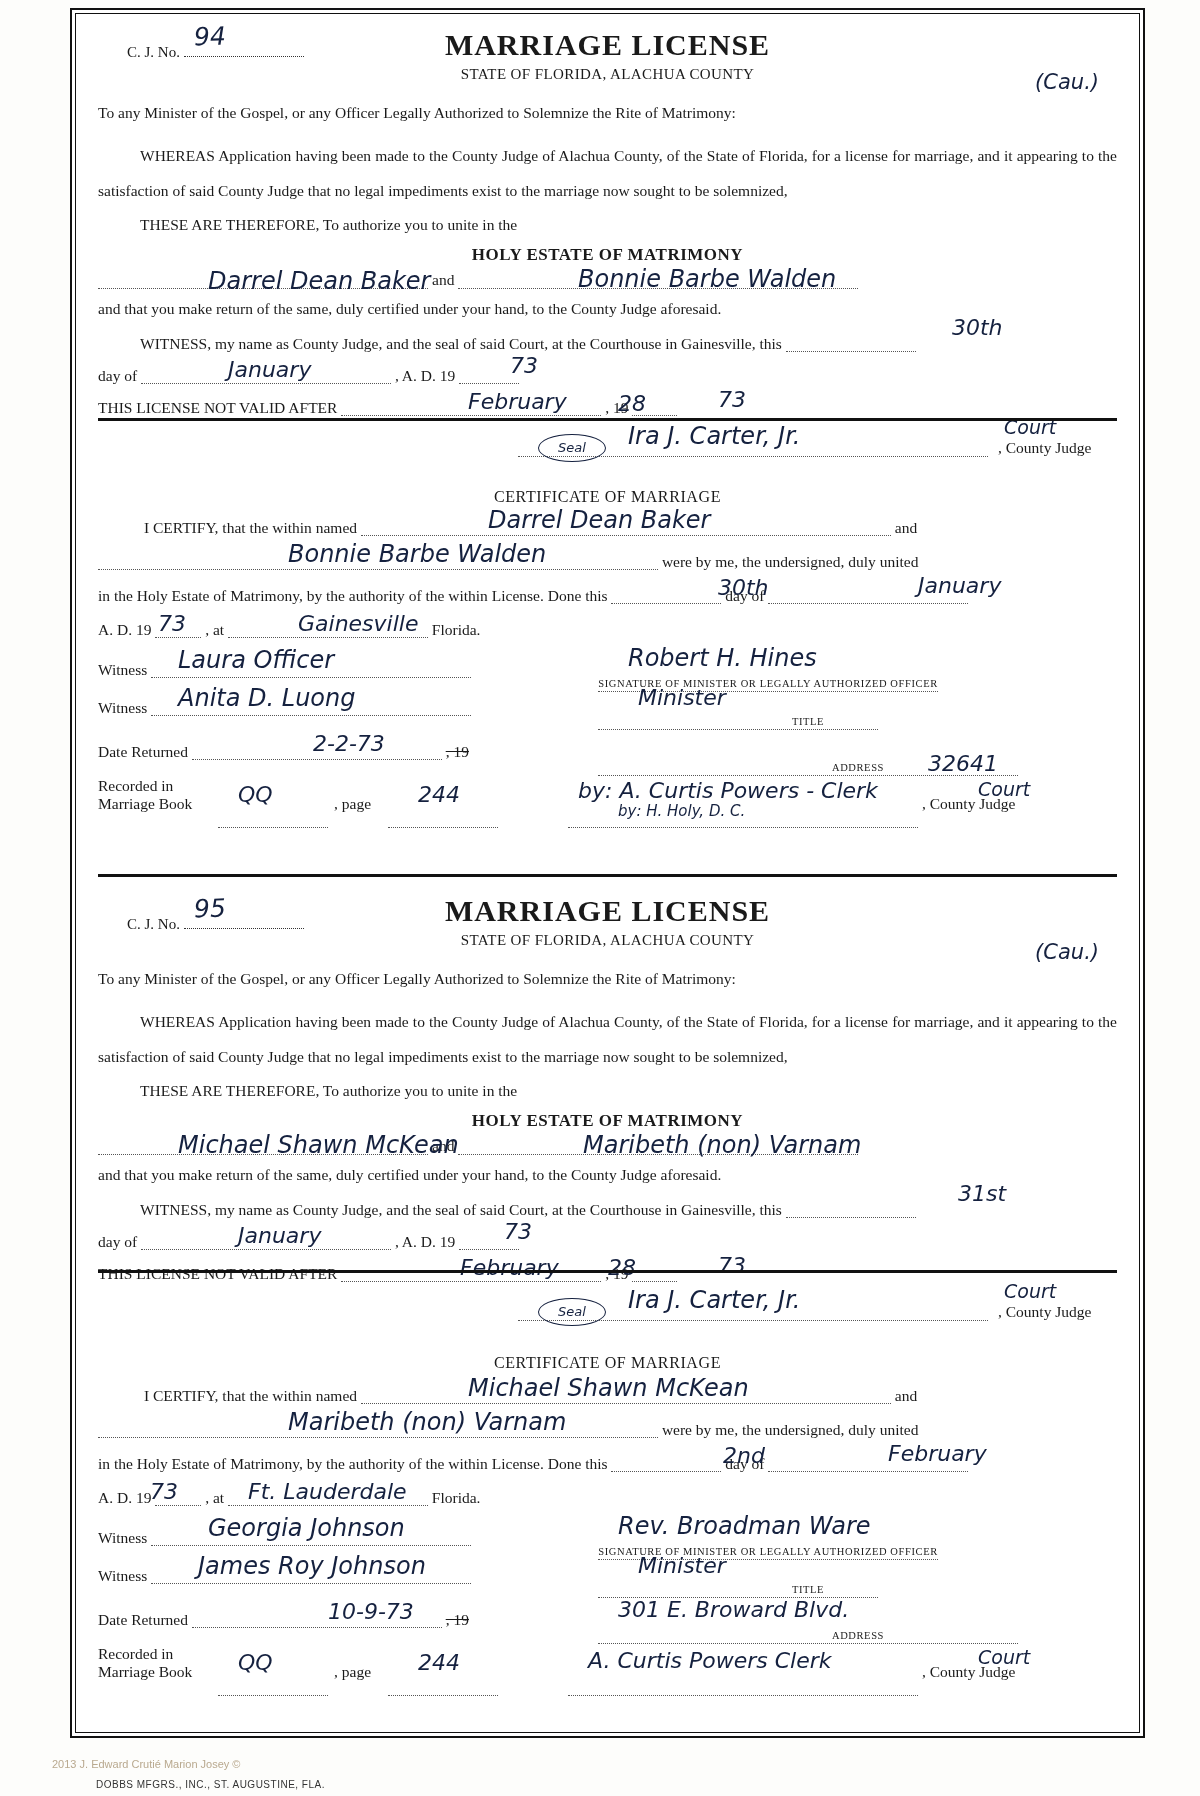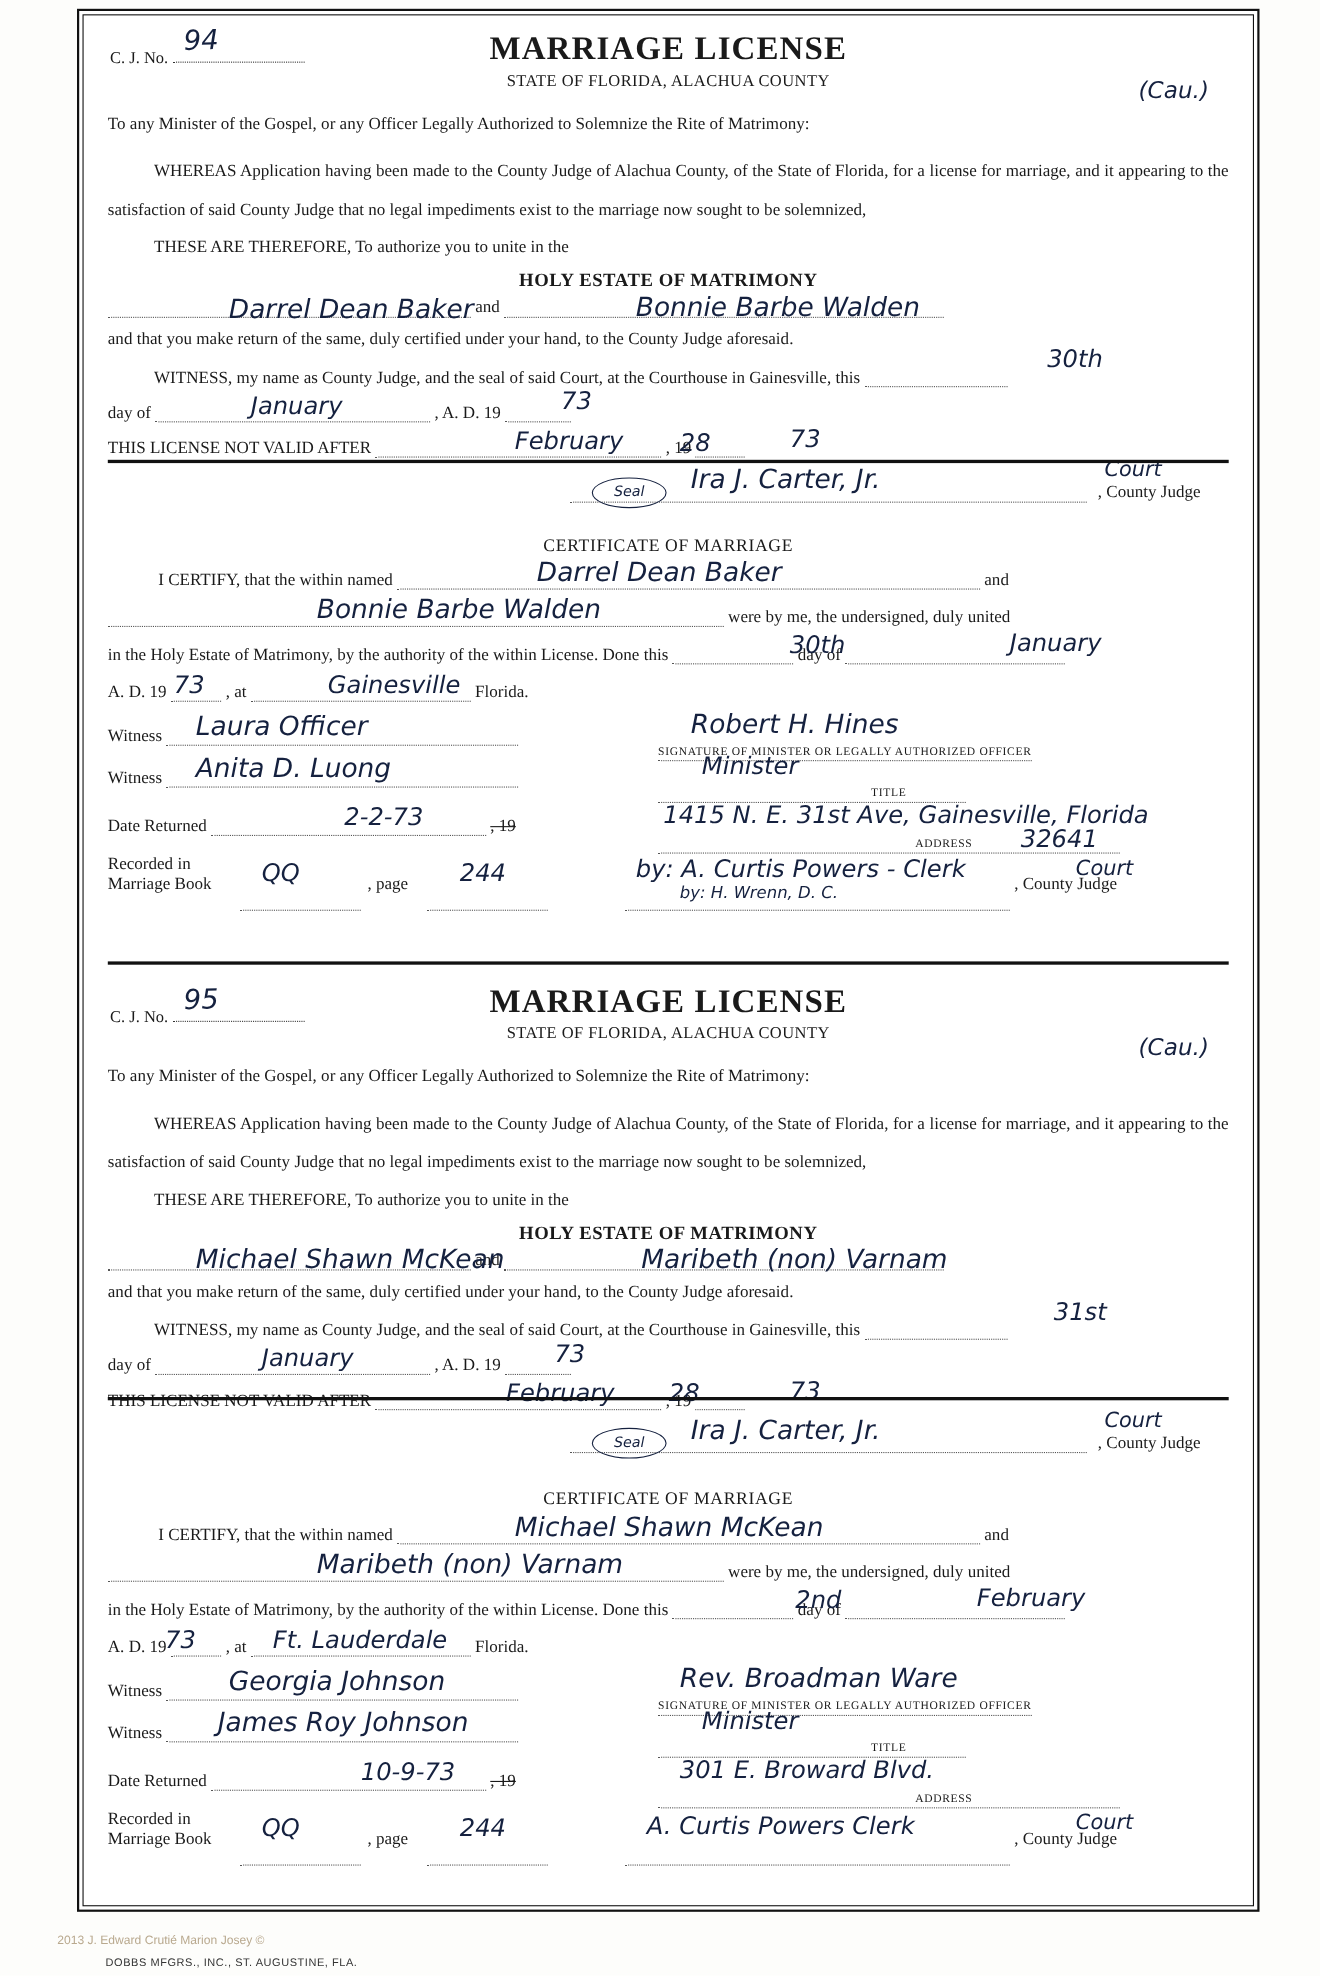--- a/index.html
+++ b/index.html
@@ -44,21 +44,21 @@
     font-family:"Liberation Serif", serif;
   }
   .subtitle{
     text-align:center;
     font-size:15px;
     letter-spacing:0.4px;
     margin-top:4px;
     font-family:Liberation Serif, serif;
   }
   .cjno{
-    position:absolute; left:28px; top:26px;
+    position:absolute; left:55px; top:26px;
     font-size:15px;
     white-space:nowrap;
   }
   .cjno .dots{
     display:inline-block;
     width:120px;
     border-bottom:1px dotted #333;
     height:14px;
     position:relative;
   }
@@ -264,36 +264,35 @@
         <span class="abs hand md" style="left:540px; top:-12px;">Minister</span>
         <span class="abs smallcap" style="left:640px; top:18px; width:140px;">TITLE</span>
       </div>
 
       <div class="body-text" style="position:relative; margin-top:26px;">
         <span>Date Returned</span>
         <span class="dotfill" style="width:250px"></span>
         <span style="text-decoration:line-through;">, 19</span>
         <span class="abs hand md" style="left:215px; top:-10px;">2-2-73</span>
         <span class="abs dotfill" style="left:500px; top:16px; width:420px;"></span>
-        <span class="abs hand md" style="left:505px; top:-12px;">1415 N. E. 31st Ave, Gainesville, Florida</span>
         <span class="abs hand md" style="left:830px; top:10px;">32641</span>
         <span class="abs smallcap" style="left:690px; top:20px; width:140px;">ADDRESS</span>
       </div>
 
       <div class="body-text" style="position:relative; margin-top:24px; line-height:1.0;">
         <span class="abs" style="left:0; top:-6px;">Recorded in</span>
         <span class="abs" style="left:0; top:12px;">Marriage Book</span>
         <span class="abs dotfill" style="left:120px; top:26px; width:110px;"></span>
         <span class="abs hand md" style="left:140px; top:0px;">QQ</span>
         <span class="abs" style="left:236px; top:12px;">, page</span>
         <span class="abs dotfill" style="left:290px; top:26px; width:110px;"></span>
         <span class="abs hand md" style="left:320px; top:0px;">244</span>
         <span class="abs dotfill" style="left:470px; top:26px; width:350px;"></span>
         <span class="abs hand md" style="left:480px; top:-4px;">by: A. Curtis Powers - Clerk</span>
-        <span class="abs hand sm" style="left:520px; top:20px; font-size:15px;">by: H. Wrenn, D. C.</span>
+        <span class="abs hand sm" style="left:520px; top:20px; font-size:15px;">by: H. Holy, D. C.</span>
         <span class="abs" style="left:824px; top:12px;">, County Judge</span>
         <span class="abs hand sm" style="left:880px; top:-4px;">Court</span>
       </div>
     </div>
 
     <div class="lic lic2">
 
       <div class="divider" style="top:-4px;"></div>
 
       <div class="cjno" style="top:36px;">

